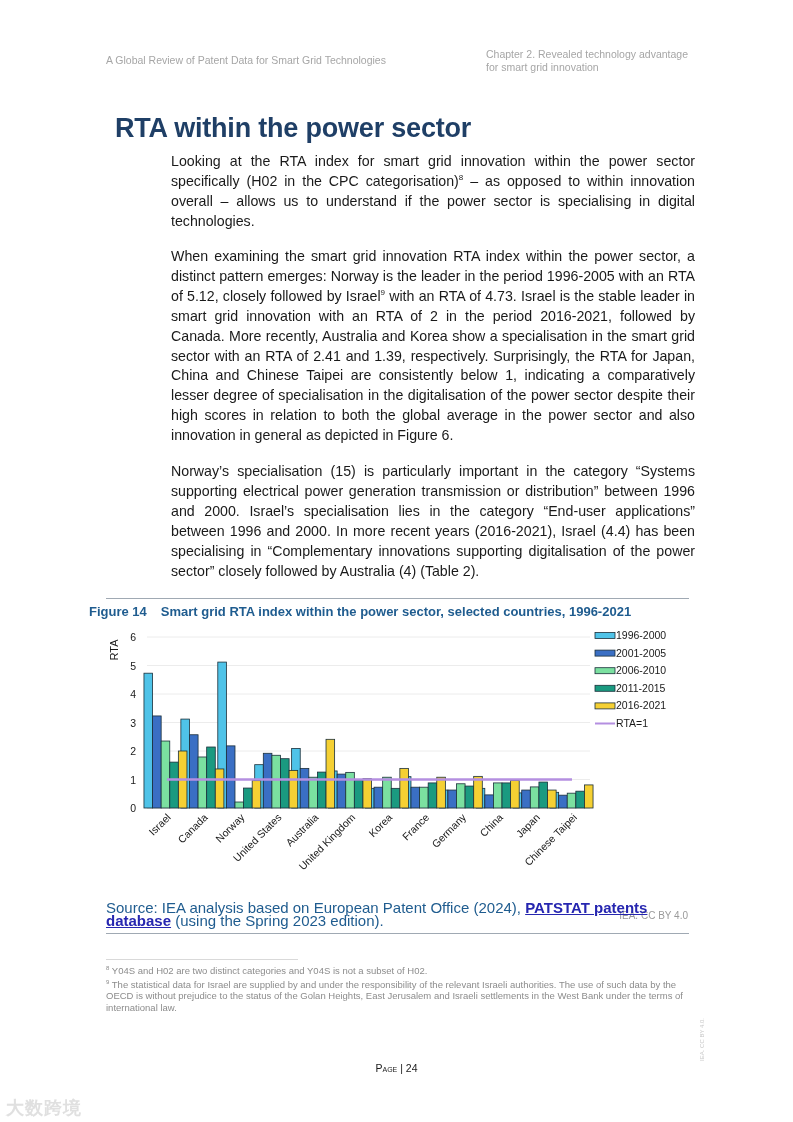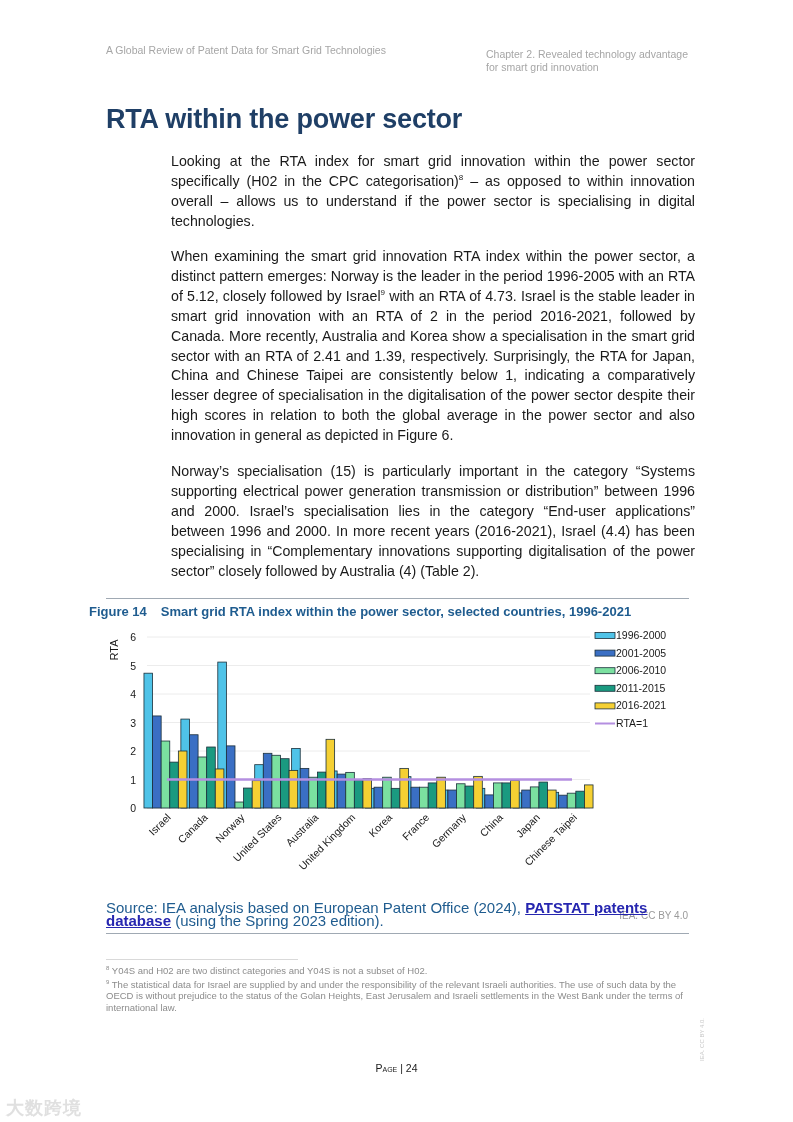--- a/index.html
+++ b/index.html
@@ -1,20 +1,20 @@
 <!DOCTYPE html>
 <html><head>
 <meta charset="utf-8">
 <style>
   html, body { margin: 0; padding: 0; background: #ffffff; }
   body { width: 793px; height: 1122px; position: relative; overflow: hidden;
          font-family: "Liberation Sans", sans-serif; color: #1a1a1a; }
-  .hdr-left { position: absolute; left: 106px; top: 44px; font-size: 10.5px; color: #a6a6a6; }
+  .hdr-left { position: absolute; left: 106px; top: 54px; font-size: 10.5px; color: #a6a6a6; }
   .hdr-right { position: absolute; right: 105px; top: 48px; font-size: 10.5px; color: #a6a6a6; text-align: left; line-height: 13px; }
-  .title { position: absolute; left: 106px; top: 104px; font-size: 27px; font-weight: bold; color: #1f3f66; margin: 0; letter-spacing: -0.2px; }
+  .title { position: absolute; left: 106px; top: 104px; font-size: 27px; font-weight: bold; color: #1f3f66; margin: 9px; letter-spacing: -0.2px; }
   .body-text { position: absolute; left: 163px; width: 524px; font-size: 14.2px; line-height: 19.9px; text-align: justify; color: #1a1a1a; margin: 8px; }
   .p1 { top: 144px; }
   .p2 { top: 239px; }
   .p3 { top: 454px; }
   sup { font-size: 8px; vertical-align: super; line-height: 0; }
   .fig-rule { position: absolute; left: 106px; width: 583px; height: 1px; background: #a0a9b3; }
   .fig-title { position: absolute; left: 89px; top: 604px; font-size: 13px; font-weight: bold; color: #1f5c8f; white-space: nowrap; }
   .fig-title .num { margin-right: 14px; }
   #chart { position: absolute; left: 100px; top: 625px; width: 595px; height: 255px; }
   .credit { position: absolute; right: 105px; top: 910px; font-size: 10px; color: #9a9a9a; margin-left: 32px; }

